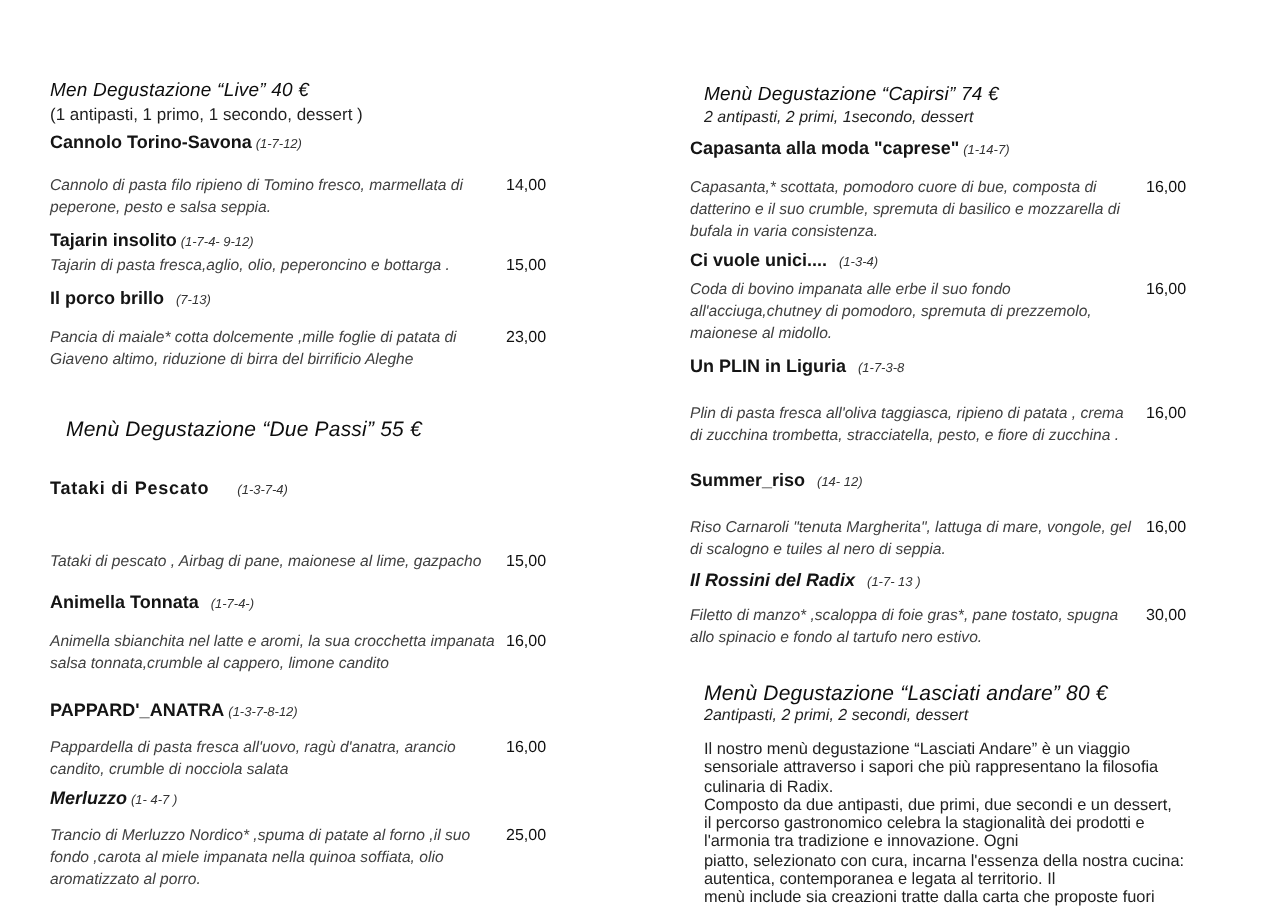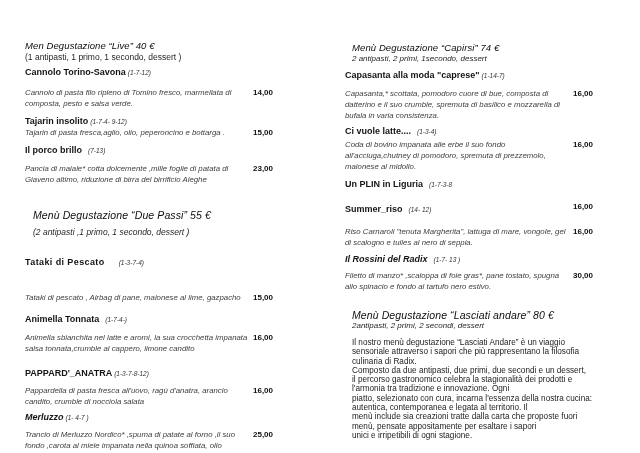--- a/index.html
+++ b/index.html
@@ -21,38 +21,38 @@
   .menu-sub.tight{font-size:8px;line-height:10px;}
 
   .dish .trow{line-height:11px;white-space:nowrap;}
   .dtitle{font-size:9px;font-weight:700;color:#141414;margin-top:20px;}
   .dtitle.it{font-style:italic;}
   .allerg{font-size:6.5px;font-style:italic;color:#333;margin-left:2px;}
   .allerg.gap{margin-left:14px;}
   .allerg.gap-sm{margin-left:6px;}
   .dbody{position:relative;}
   .desc{margin:0;width:224px;font-size:7.8px;line-height:11px;font-style:italic;color:#404040;}
-  .price{position:absolute;left:228px;top:1px;font-size:8px;font-weight:700;color:#101010;white-space:nowrap;text-align:right;}
+  .price{position:absolute;left:228px;top:1px;font-size:8px;font-weight:400;color:#101010;white-space:nowrap;text-align:right;}
 
   .paragraph{margin:7px 0 0 7px;width:268px;font-size:8.2px;line-height:9.3px;color:#222;white-space:pre-line;}
 </style>
 </head>
 <body>
 
 <div class="col col-left">
 
   <div class="menu-header">Men Degustazione “Live” 40 €</div>
   <div class="menu-sub">(1 antipasti, 1 primo, 1 secondo, dessert )</div>
 
   <div class="dish" style="margin-top:1px">
     <div class="trow">
       <span class="dtitle">Cannolo Torino-Savona</span><span class="allerg">(1-7-12)</span>
     </div>
     <div class="dbody" style="margin-top:9px">
-      <p class="desc">Cannolo di pasta filo ripieno di Tomino fresco, marmellata di composta, pesto e salsa verde.</p>
+      <p class="desc">Cannolo di pasta filo ripieno di Tomino fresco, marmellata di peperone, pesto e salsa seppia.</p>
       <span class="price">14,00</span>
     </div>
   </div>
 
   <div class="dish" style="margin-top:4px">
     <div class="trow">
       <span class="dtitle">Tajarin insolito</span><span class="allerg">(1-7-4- 9-12)</span>
     </div>
     <div class="dbody" style="">
       <p class="desc">Tajarin di pasta fresca,aglio, olio, peperoncino e bottarga .</p>
@@ -64,21 +64,20 @@
     <div class="trow">
       <span class="dtitle">Il porco brillo</span><span class="allerg gap-sm">(7-13)</span>
     </div>
     <div class="dbody" style="margin-top:7px">
       <p class="desc">Pancia di maiale* cotta dolcemente ,mille foglie di patata di Giaveno altimo, riduzione di birra del birrificio Aleghe</p>
       <span class="price">23,00</span>
     </div>
   </div>
 
   <div class="menu-header large indent" style="margin-top:24px">Menù Degustazione “Due Passi” 55 €</div>
-  <div class="menu-sub it indent" style="margin-top:6px">(2 antipasti ,1 primo, 1 secondo, dessert )</div>
 
   <div class="dish" style="margin-top:16px">
     <div class="trow">
       <span class="dtitle" style="letter-spacing:.4px">Tataki di Pescato</span><span class="allerg gap">(1-3-7-4)</span>
     </div>
     <div class="dbody" style="margin-top:24px">
       <p class="desc">Tataki di pescato , Airbag di pane, maionese al lime, gazpacho</p>
       <span class="price">15,00</span>
     </div>
   </div>
@@ -125,33 +124,34 @@
       <span class="dtitle">Capasanta alla moda "caprese"</span><span class="allerg">(1-14-7)</span>
     </div>
     <div class="dbody" style="margin-top:7px">
       <p class="desc">Capasanta,* scottata, pomodoro cuore di bue, composta di datterino e il suo crumble, spremuta di basilico e mozzarella di bufala in varia consistenza.</p>
       <span class="price">16,00</span>
     </div>
   </div>
 
   <div class="dish" style="margin-top:2px">
     <div class="trow">
-      <span class="dtitle">Ci vuole latte....</span><span class="allerg gap-sm">(1-3-4)</span>
+      <span class="dtitle">Ci vuole unici....</span><span class="allerg gap-sm">(1-3-4)</span>
     </div>
     <div class="dbody" style="margin-top:2px">
       <p class="desc">Coda di bovino impanata alle erbe il suo fondo all'acciuga,chutney di pomodoro, spremuta di prezzemolo, maionese al midollo.</p>
       <span class="price">16,00</span>
     </div>
   </div>
 
   <div class="dish" style="margin-top:4px">
     <div class="trow">
       <span class="dtitle">Un PLIN in Liguria</span><span class="allerg gap-sm">(1-7-3-8</span>
     </div>
     <div class="dbody" style="margin-top:11px">
+      <p class="desc">Plin di pasta fresca all'oliva taggiasca, ripieno di patata , crema di zucchina trombetta, stracciatella, pesto, e fiore di zucchina .</p>
       <span class="price">16,00</span>
     </div>
   </div>
 
   <div class="dish" style="margin-top:10px">
     <div class="trow">
       <span class="dtitle">Summer_riso</span><span class="allerg gap-sm">(14- 12)</span>
     </div>
     <div class="dbody" style="margin-top:11px">
       <p class="desc">Riso Carnaroli "tenuta Margherita", lattuga di mare, vongole, gel di scalogno e tuiles al nero di seppia.</p>

